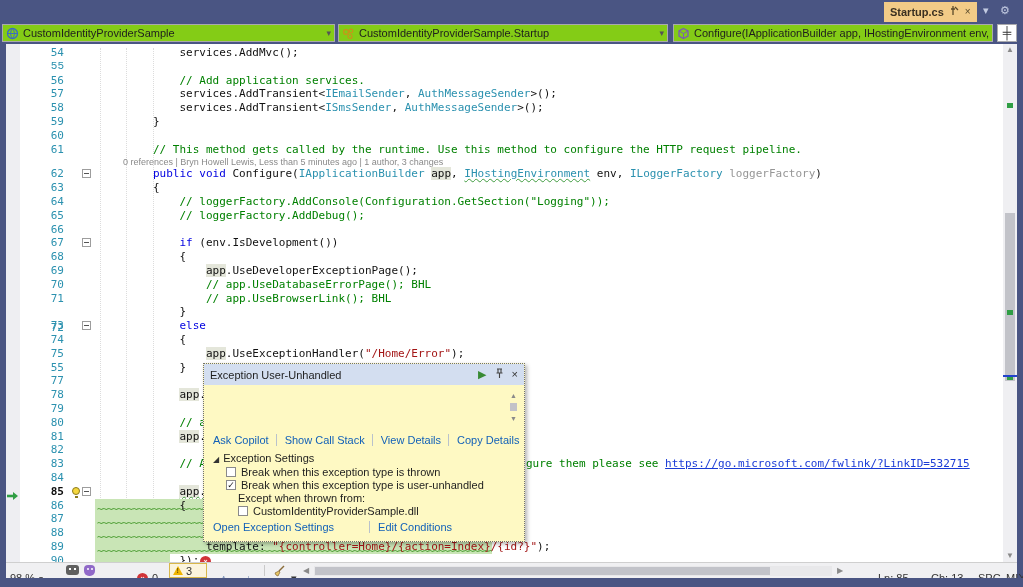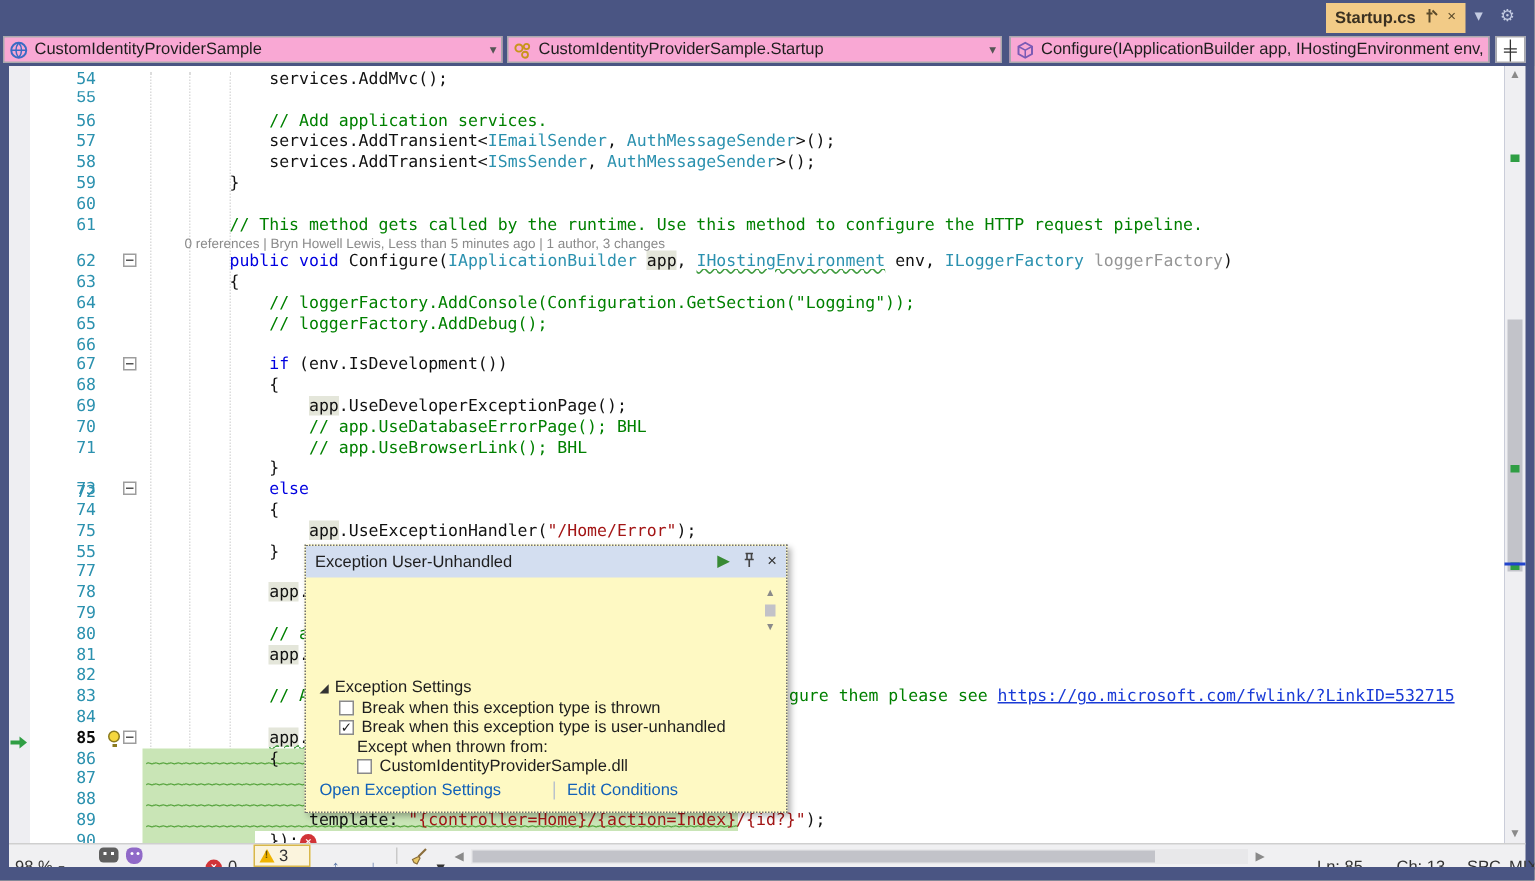--- a/index.html
+++ b/index.html
@@ -8,21 +8,21 @@
 
   
   #tabstrip{position:absolute;left:0;top:0;width:1023px;height:22px;background:#4a5583;}
   #tab{position:absolute;left:884px;top:2px;height:20px;background:#f2cb87;display:flex;align-items:center;padding:0 6px;gap:6px;}
   #tab .lbl{font-size:11px;font-weight:bold;color:#3a3021;}
   #tab .ticon{font-size:10px;color:#5a4a2a;line-height:10px;cursor:pointer;}
   .strip-ic{position:absolute;top:4px;font-size:11px;color:#c3cbe2;}
 
   
   #navbar{position:absolute;left:0;top:22px;width:1023px;height:22px;background:#4a5583;}
-  .navbox{position:absolute;top:2px;height:18px;background:#f9a8d4;border:1px solid #a9a9ad;display:flex;align-items:center;padding:0 3px;overflow:hidden;}
+  .navbox{position:absolute;top:2px;height:18px;background:#84cc16;border:1px solid #a9a9ad;display:flex;align-items:center;padding:0 3px;overflow:hidden;}
   .navbox .nv-ic{width:13px;height:13px;margin-right:4px;flex:0 0 auto;}
   .navbox .nv-t{font-size:11px;color:#1e1e1e;white-space:nowrap;flex:1 1 auto;}
   .navbox .nv-c{font-size:9px;color:#555;margin-left:4px;flex:0 0 auto;}
   #split-grip{position:absolute;top:2px;left:997px;width:20px;height:18px;background:#fff;border:1px solid #a9a9ad;
     font-size:12px;color:#333;text-align:center;line-height:16px;}
 
   
   #editor-bg{position:absolute;left:6px;top:44px;width:997px;height:518px;background:#fff;}
   #glyph-margin{position:absolute;left:6px;top:44px;width:14px;height:518px;background:#eeeef2;}
   .iguide{position:absolute;top:48px;height:510px;width:0;border-left:1px dotted #dcdcdc;}
@@ -276,20 +276,26 @@
             <path d="M2 1h5M3 1v4M6 1v4M1.5 5h6M4.5 5v5" stroke="#444" stroke-width="1.1" fill="none"></path>
           </svg>
       </span>
       <span class="hic closex">×</span>
     </div>
     <div id="pp-scroll">
       <div class="a">▲</div>
       <div class="th"></div>
       <div class="a">▼</div>
     </div>
+    <div class="pp-links" id="pp-links1">
+      <span>Ask Copilot</span>
+      <span>Show Call Stack</span>
+      <span>View Details</span>
+      <span>Copy Details</span>
+    </div>
     <div id="pp-settings-hdr">
       <span class="ex">◢</span><span>Exception Settings</span>
     </div>
     <div class="pp-cb" id="pp-cb1">
       <span class="box"></span>
       <span>Break when this exception type is thrown</span>
     </div>
     <div class="pp-cb" id="pp-cb2">
       <span class="box">✓</span>
       <span>Break when this exception type is user-unhandled</span>

